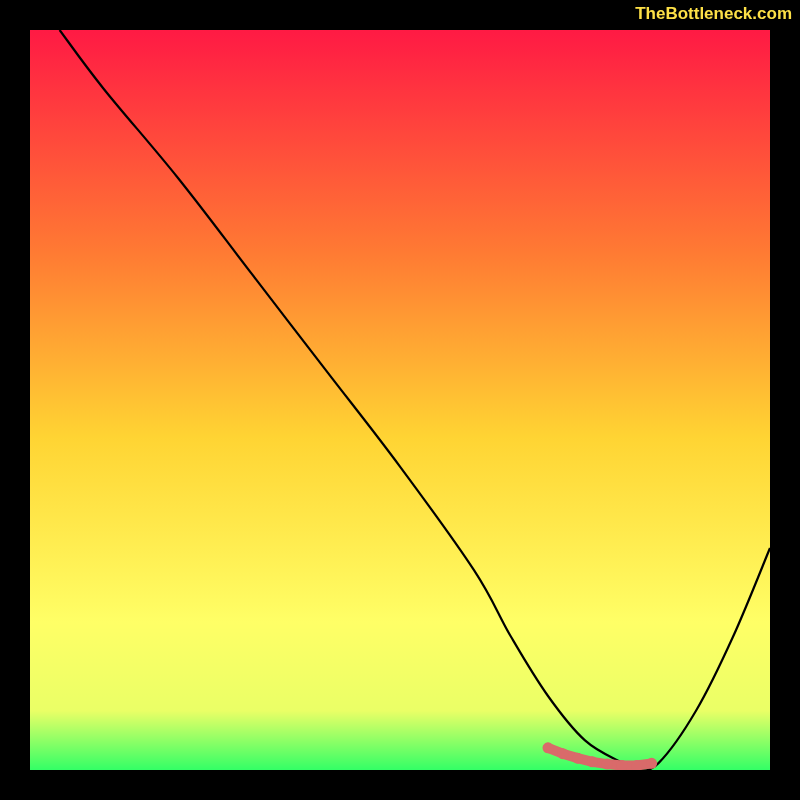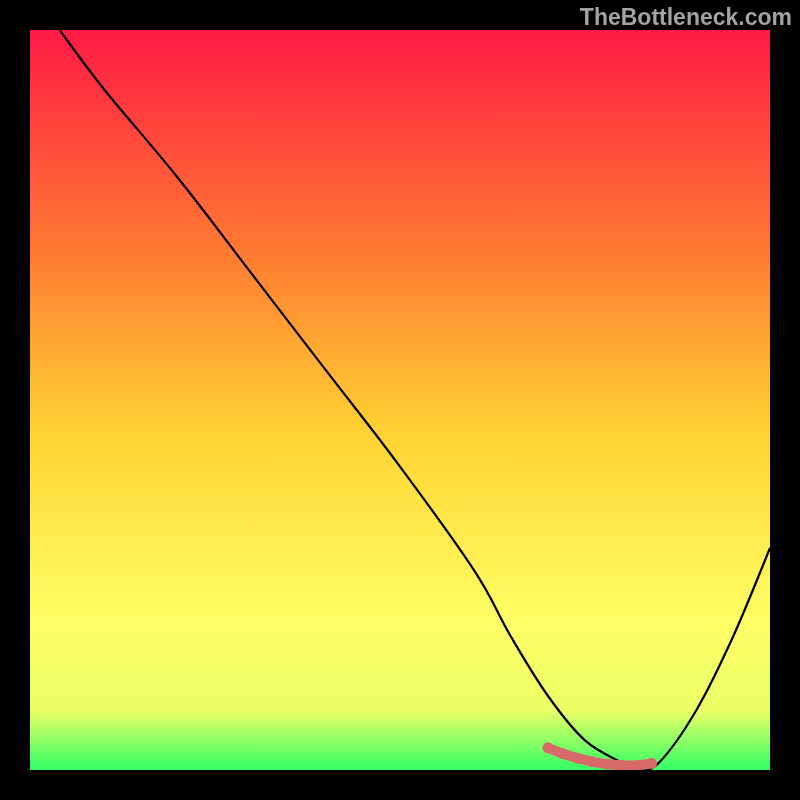--- a/index.html
+++ b/index.html
@@ -14,22 +14,22 @@
   .outer {
     position: relative;
     width: 800px;
     height: 800px;
     background: #000;
   }
   .watermark {
     position: absolute;
     top: 4px;
     right: 8px;
-    color: #a3a3a3;
-    font-size: 23px;
+    color: #fde047;
+    font-size: 17px;
     font-weight: bold;
     z-index: 10;
   }
   .plot-area {
     position: absolute;
     left: 30px;
     top: 30px;
     width: 740px;
     height: 740px;
   }

